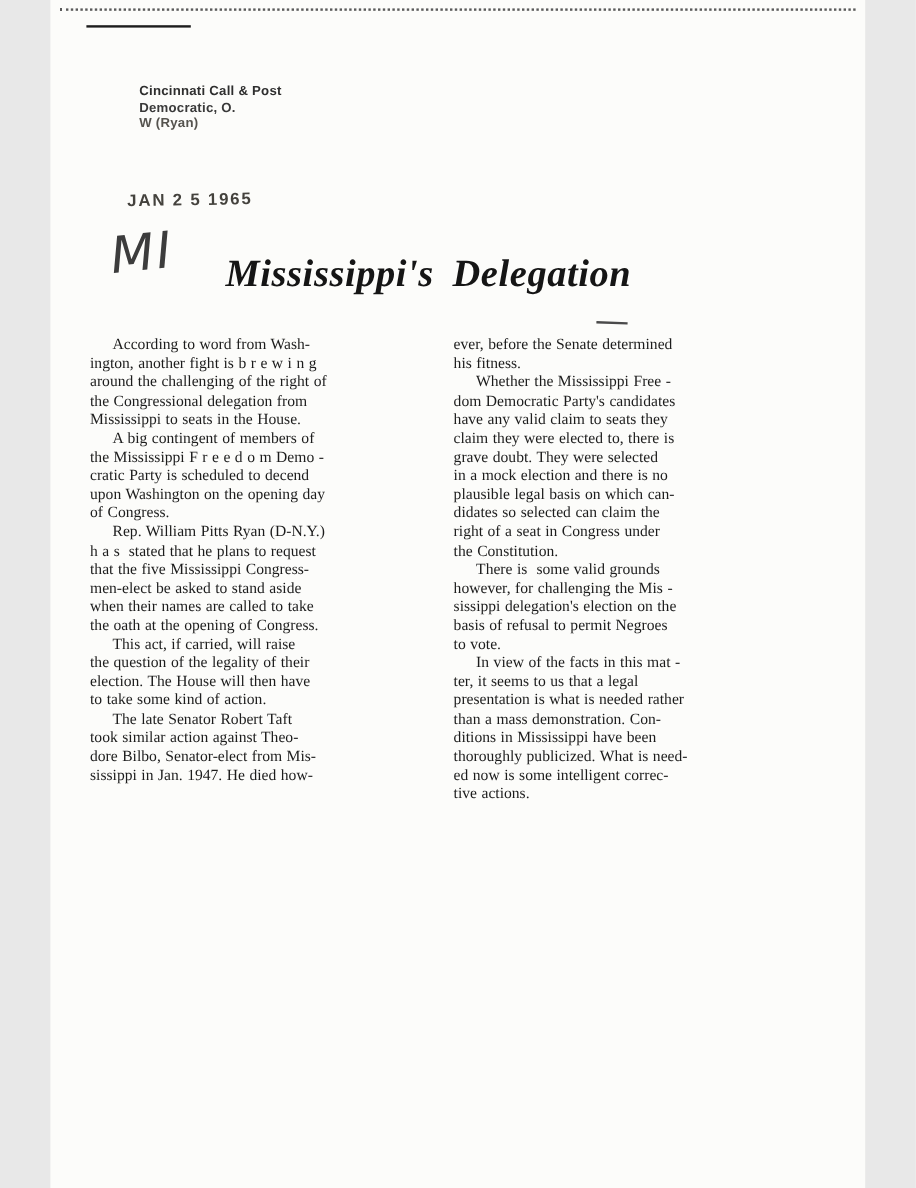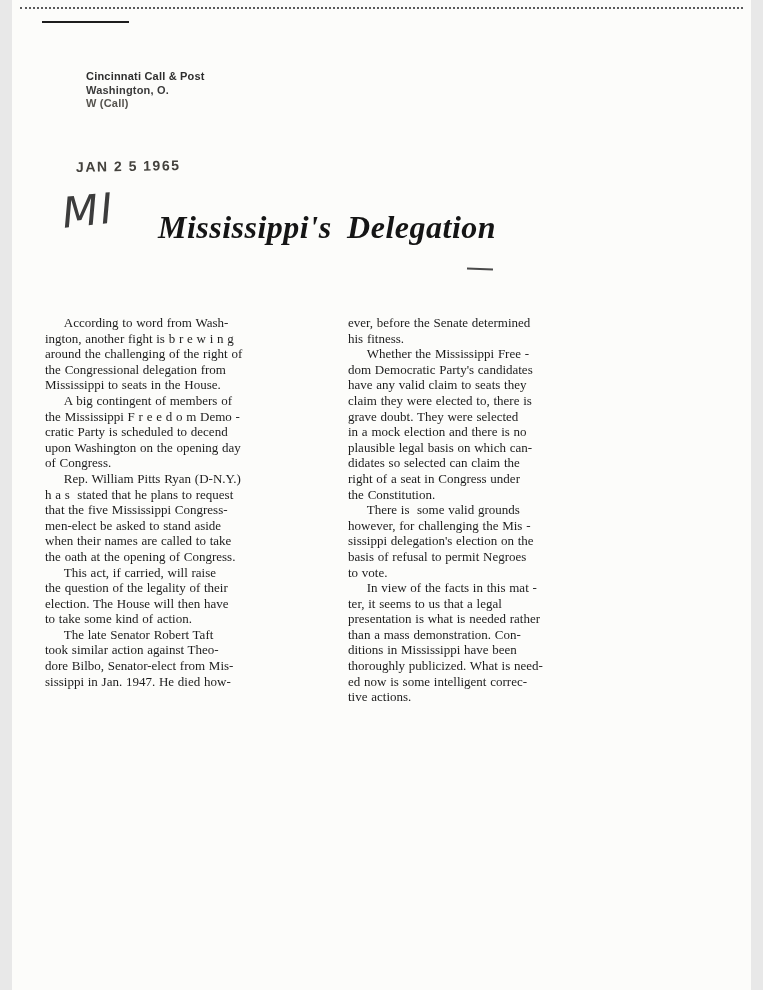--- a/index.html
+++ b/index.html
@@ -2,21 +2,21 @@
 <html><head>
 <meta charset="utf-8">
 <style>
   html, body {
     margin: 0;
     padding: 0;
     background: #e8e8e8;
   }
   .page {
     position: relative;
-    width: 739px;
+    width: 679px;
     height: 990px;
     margin: 0 auto;
     background: #fcfcfa;
     overflow: hidden;
     font-family: "Liberation Serif", serif;
     color: #222;
   }
   .top-dotted-line {
     position: absolute;
     top: 7px;
@@ -99,21 +99,20 @@
     background: #4a4a4a;
     transform: rotate(2deg);
   }
   .article {
     position: absolute;
     left: 33px;
     top: 279px;
     width: 566px;
     display: flex;
     gap: 40px;
-    margin-top: 36px;
   }
   .article .col {
     width: 272px;
     font-family: "Liberation Serif", serif;
     font-size: 13px;
     line-height: 15.6px;
     color: #1c1c1c;
     white-space: pre-wrap;
     word-spacing: 0.5px;
   }
@@ -121,22 +120,22 @@
 </head>
 <body>
 
 <div class="page">
 
   <div class="top-dotted-line"></div>
   <div class="top-solid-line"></div>
 
   <div class="source-block">
     <div class="line1">Cincinnati Call &amp; Post</div>
-    <div class="line2">Washington, O.</div>
-    <div class="line3">W (Call)</div>
+    <div class="line2">Democratic, O.</div>
+    <div class="line3">W (Ryan)</div>
   </div>
 
   <div class="date-stamp">JAN 2 5 1965</div>
 
   <div class="hand-mark">MI</div>
 
   <div class="headline">
     <div class="hl2">Mississippi's Delegation</div>
   </div>
   <div class="headline-underline-mark"></div>

